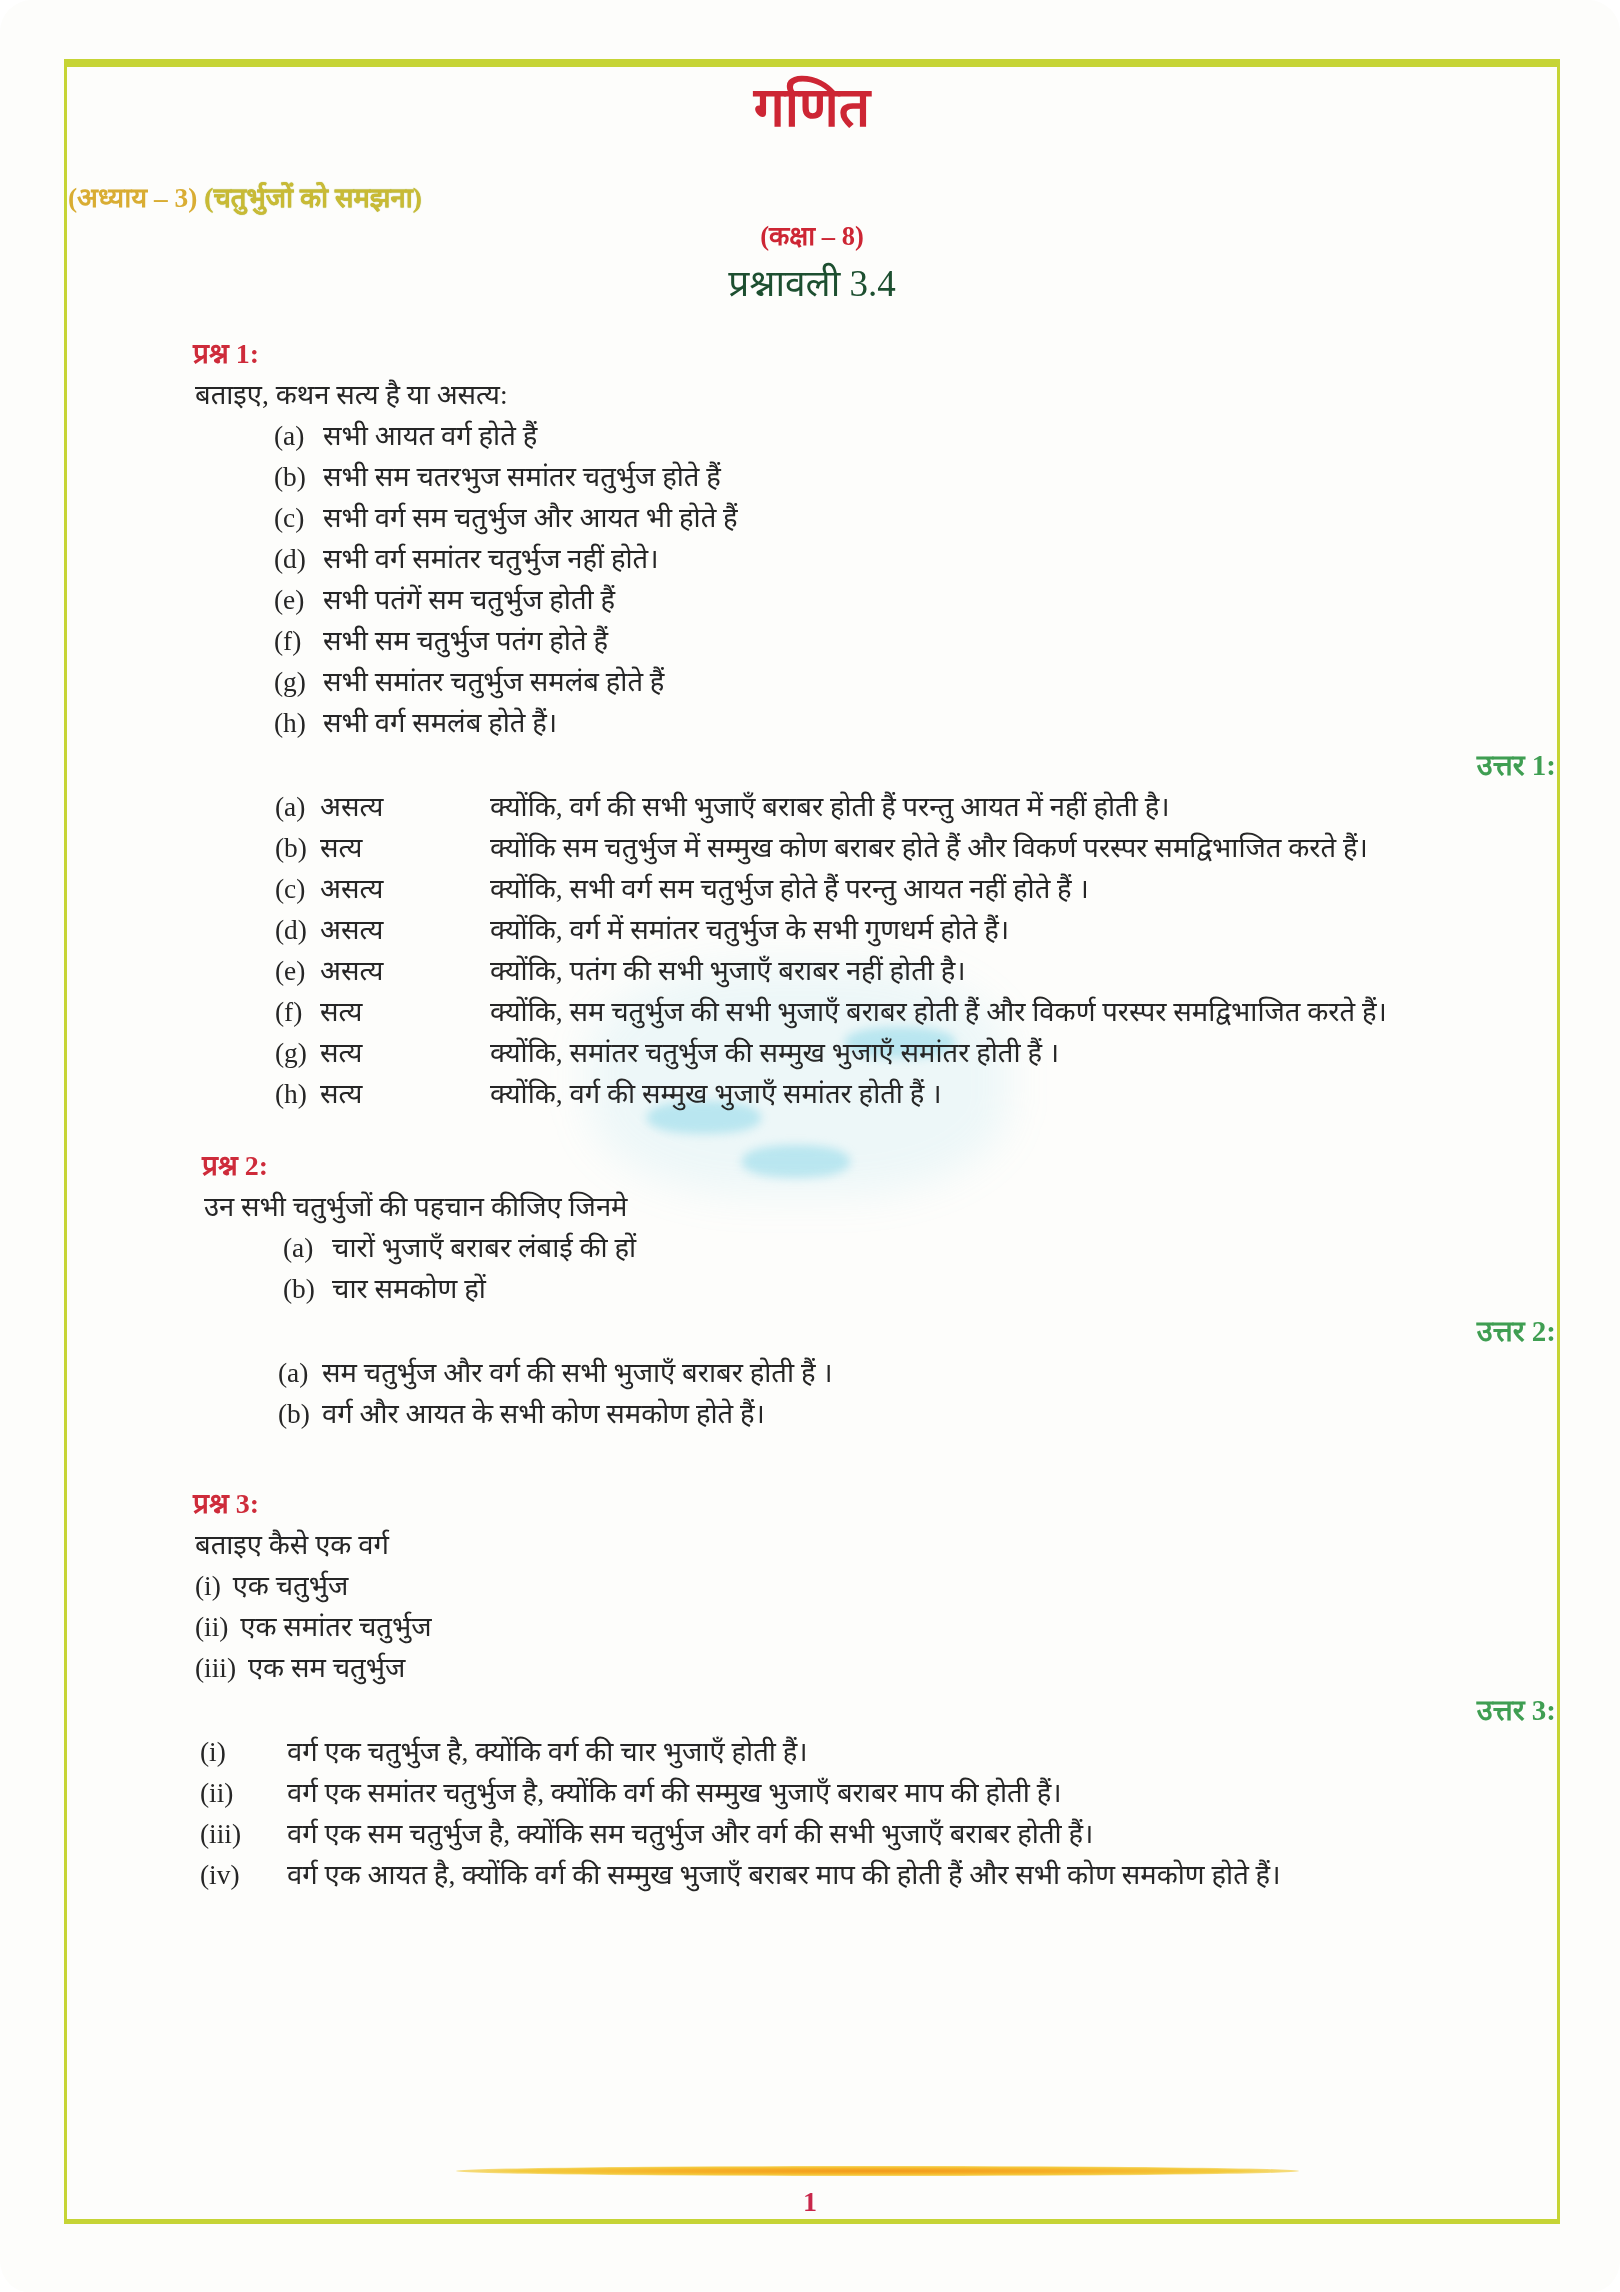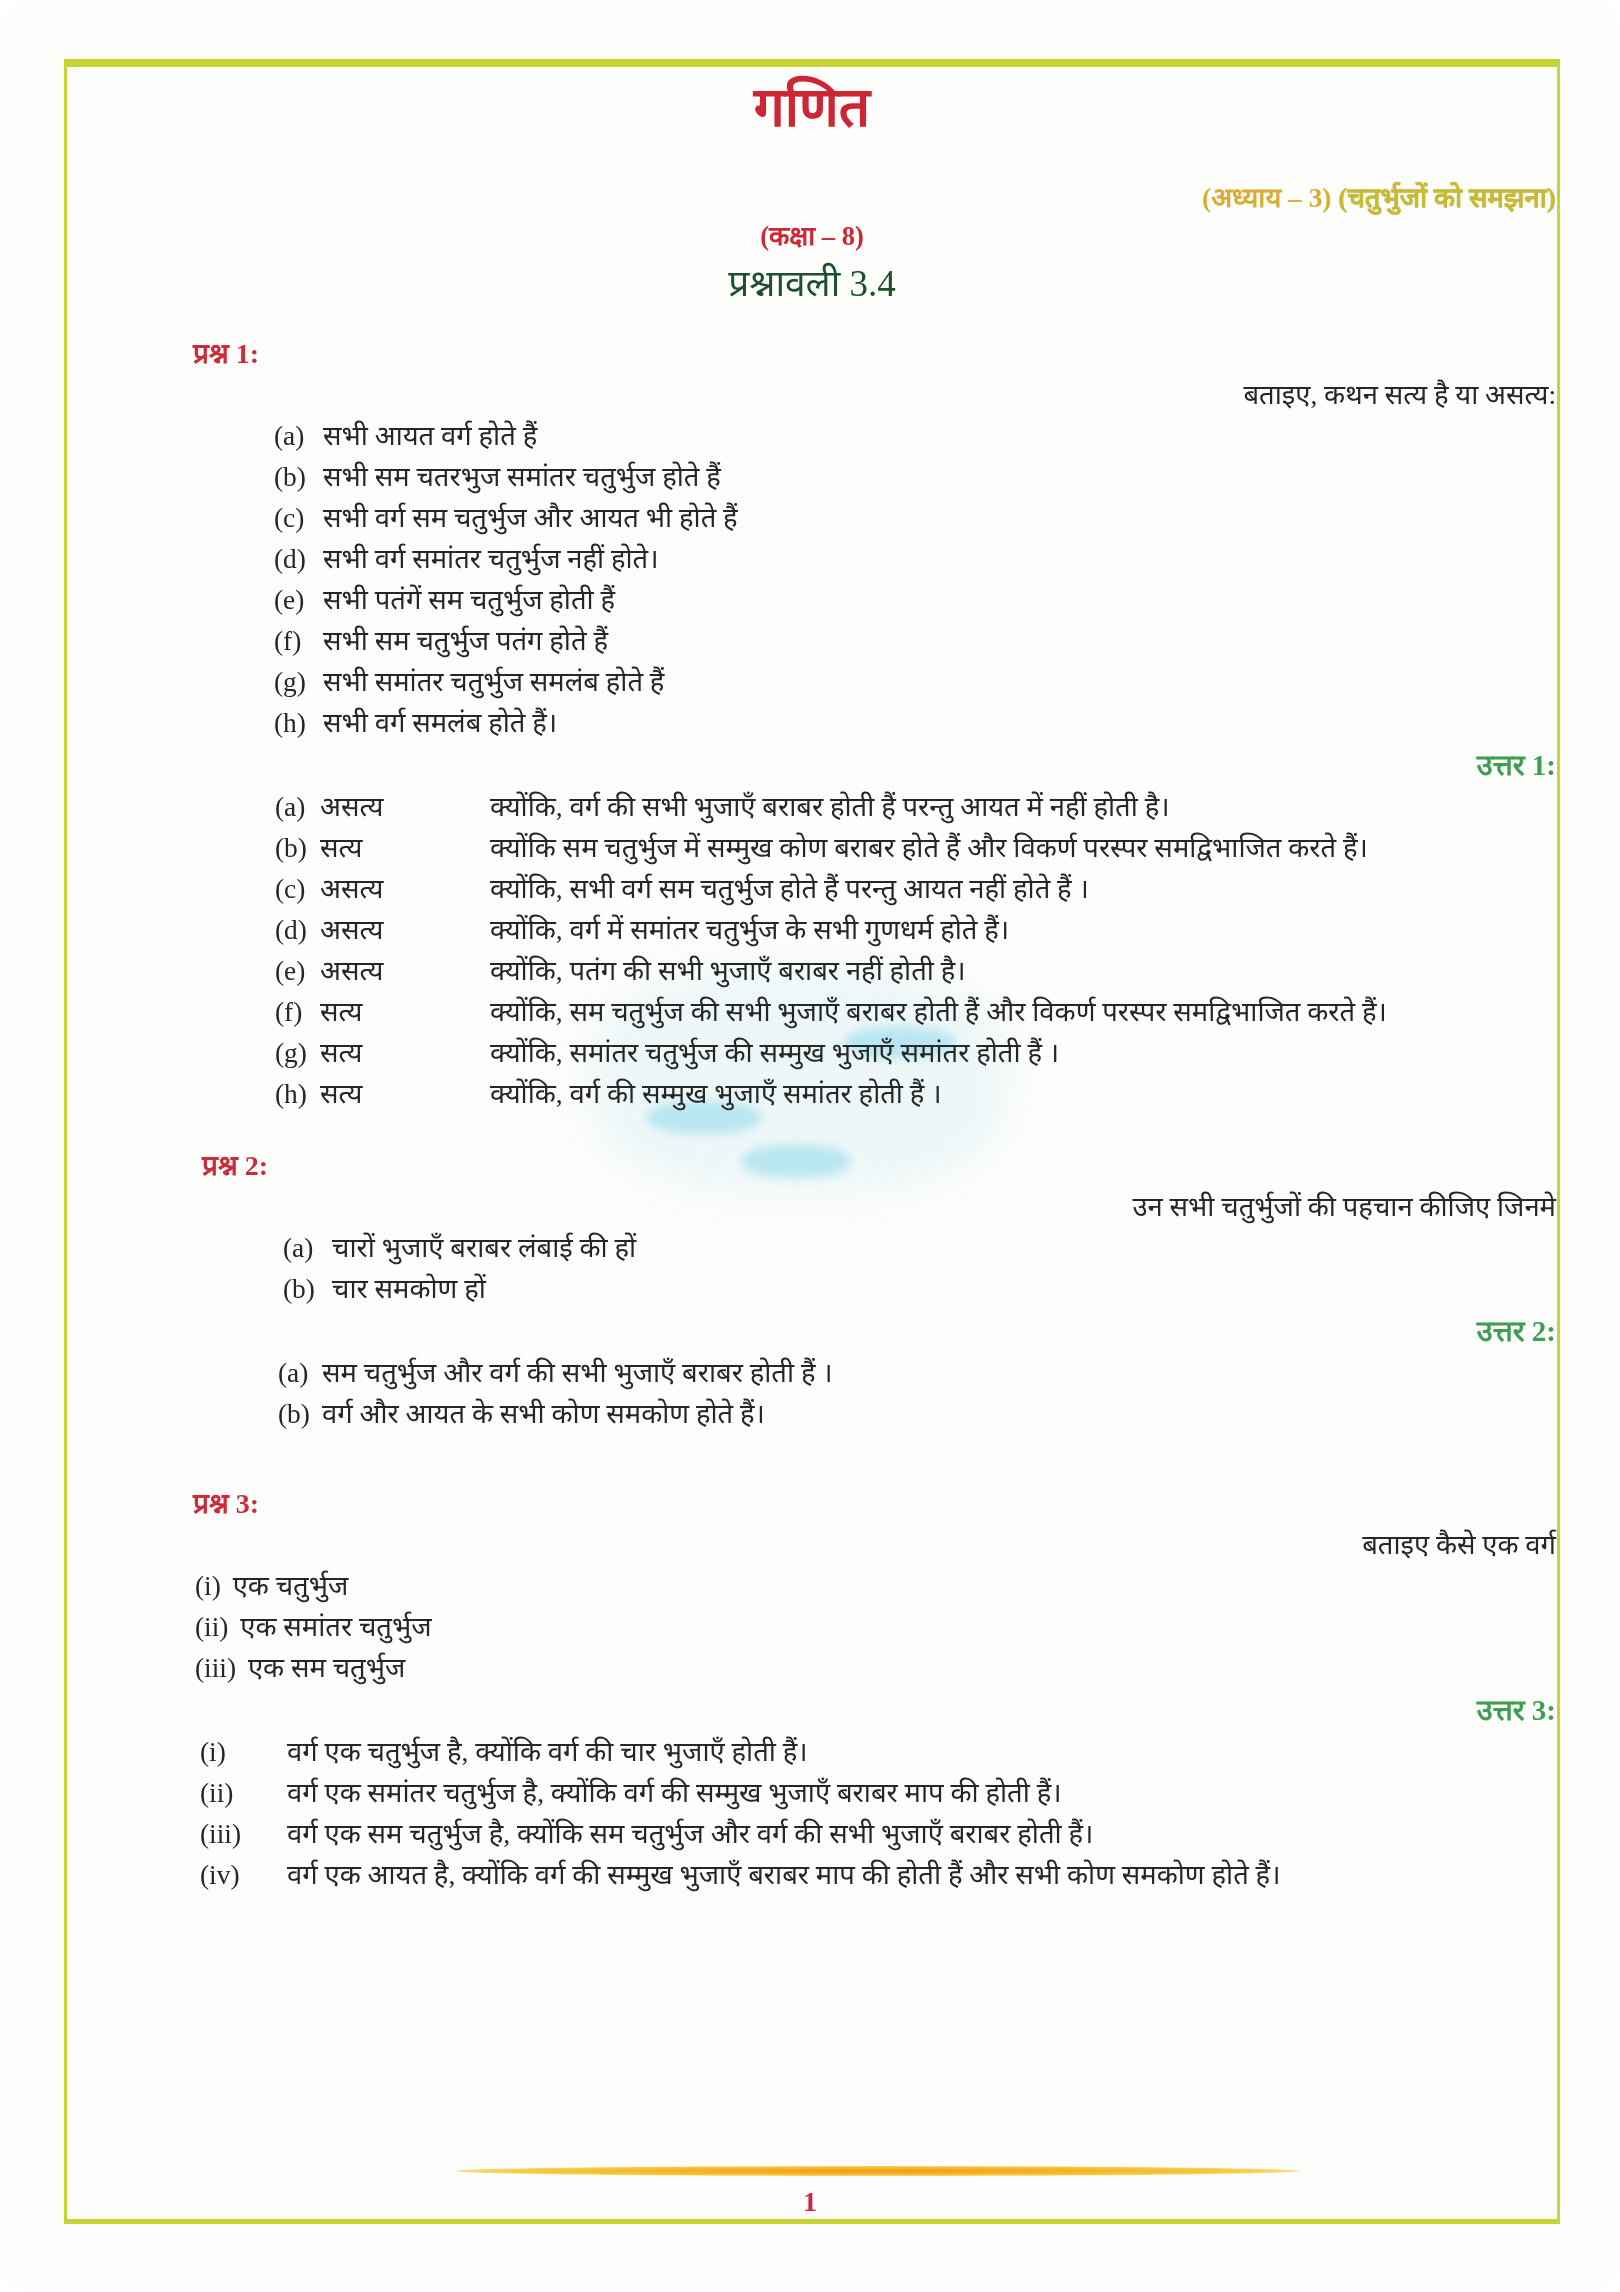--- a/index.html
+++ b/index.html
@@ -16,31 +16,31 @@
     border:3.9px solid #c6d435; border-top-width:8.8px; border-bottom-width:5.9px;
     pointer-events:none;
   }
   .content { position:absolute; left:68px; top:68px; right:64px; }
 
   
   .wm { position:absolute; background:rgba(108,205,228,0.40); border-radius:45%; filter:blur(4.9px); }
   .wm-big { background:rgba(120,205,228,0.12); filter:blur(19.6px); border-radius:40%; }
 
   .title { margin:7.8px 0 0 0; text-align:center; font-size:55px; line-height:63px; font-weight:bold; color:#cd2634; }
-  .subtitle { margin-top:41px; text-align:right; font-size:27.4px; line-height:37px; font-weight:bold; }
+  .subtitle { margin-top:41px; text-align:left; font-size:27.4px; line-height:37px; font-weight:bold; }
   .subtitle .chap { color:#d9ad33; }
   .subtitle .topic { color:#c9ba35; text-shadow:0 0 1px #a4b53c; }
   .class-line { margin-top:2px; text-align:center; font-size:26.5px; line-height:35px; font-weight:bold; color:#cd2634; }
   .exercise { margin-top:6px; text-align:center; font-size:37px; line-height:47px; font-weight:normal; color:#1d4f30; }
 
   .q-head { margin:0 0 0 125px; font-size:28px; line-height:43px; font-weight:bold; color:#ce2b3a; }
   .sec-q1 .q-head { margin-top:25.5px; }
   .sec-q2 { margin-top:29px;padding-left:9px; }
   .sec-q3 { margin-top:47px; }
-  .intro { margin:0 0 0 127px;text-align:right; }
+  .intro { margin:0 0 0 127px; }
   .q-item { margin-left:206px; }
   .q-item .q-label { display:inline-block; min-width:49px; }
   .q3-item { margin-left:127px; }
   .q3-item .q-label { display:inline-block; min-width:5.9px; padding-right:11.8px; }
 
   .a-head { margin:0 0 0 170px; font-size:29px; line-height:43px; font-weight:bold; color:#3f9e52;text-align:right; }
   .a-row { display:grid; grid-template-columns:215px 1fr; margin-left:207px; padding-right:57px; }
   .a-row .al { display:inline-block; min-width:45px; }
   .a2-item { margin-left:201px; }
   .a2-item .q-label { display:inline-block; min-width:44px; }

